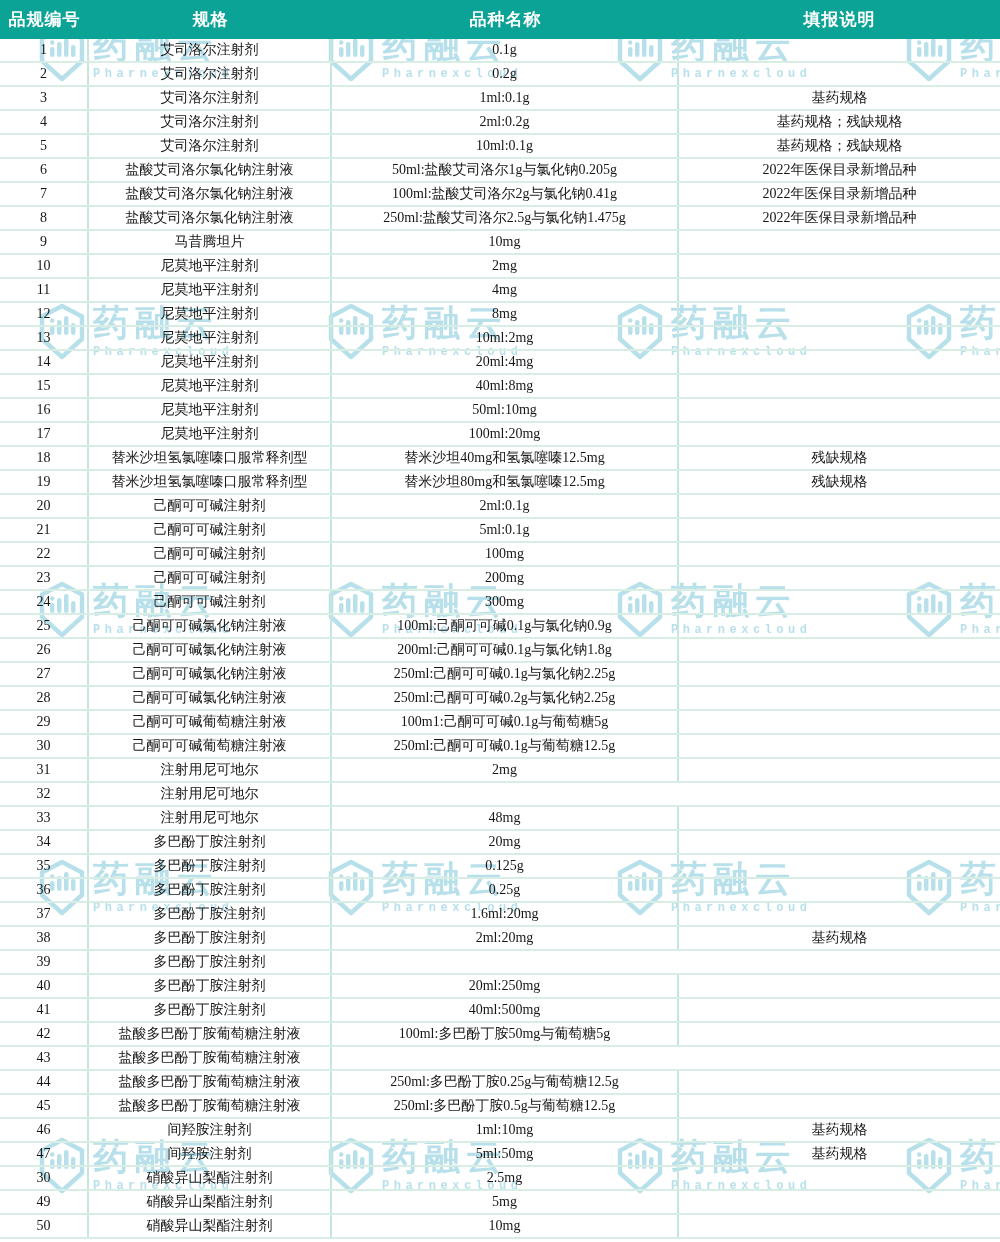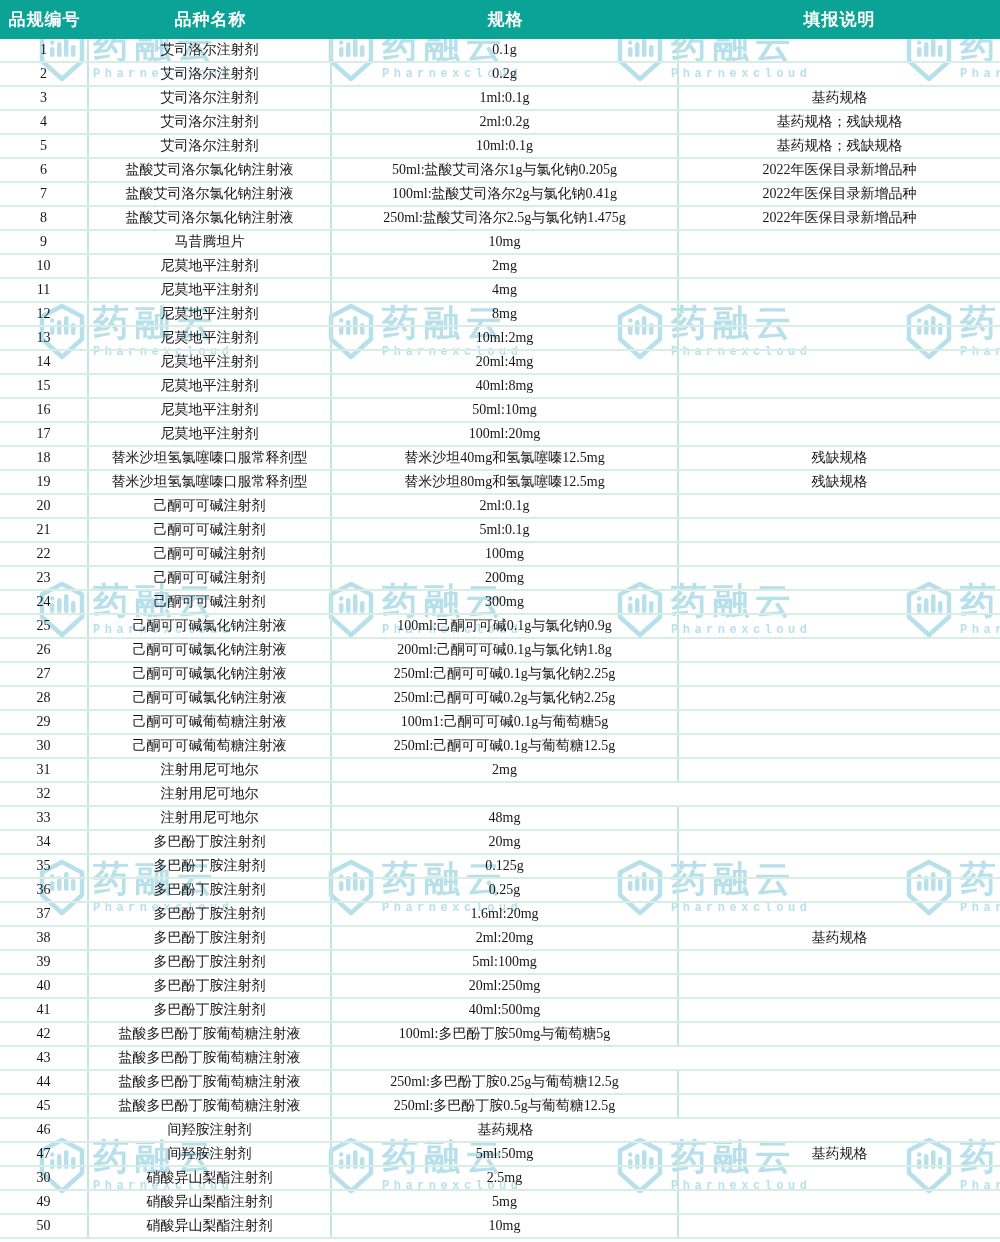--- a/index.html
+++ b/index.html
@@ -390,22 +390,22 @@
       <div class="wm-text-wrap">
         <div class="wm-brand">药融云</div>
         <div class="wm-sub">Pharnexcloud</div>
       </div>
     </div>
   </div>
 
   <div class="tbl">
     <div class="hdr-row">
       <div class="hdr-cell">品规编号</div>
+      <div class="hdr-cell">规格</div>
       <div class="hdr-cell">品种名称</div>
-      <div class="hdr-cell">规格</div>
       <div class="hdr-cell">填报说明</div>
     </div>
     <div id="tbody">
     <div class="body-row">
       <div class="cell c0">1</div>
       <div class="cell c1">艾司洛尔注射剂</div>
       <div class="cell c2">0.1g</div>
       <div class="cell c3"></div>
     </div>
 
@@ -663,21 +663,20 @@
     <div class="body-row">
       <div class="cell c0">38</div>
       <div class="cell c1">多巴酚丁胺注射剂</div>
       <div class="cell c2">2ml:20mg</div>
       <div class="cell c3">基药规格</div>
     </div>
 
     <div class="body-row">
       <div class="cell c0">39</div>
       <div class="cell c1">多巴酚丁胺注射剂</div>
-      <div class="cell c2">5ml:100mg</div>
       <div class="cell c3"></div>
     </div>
 
     <div class="body-row">
       <div class="cell c0">40</div>
       <div class="cell c1">多巴酚丁胺注射剂</div>
       <div class="cell c2">20ml:250mg</div>
       <div class="cell c3"></div>
     </div>
 
@@ -711,20 +710,21 @@
     <div class="body-row">
       <div class="cell c0">45</div>
       <div class="cell c1">盐酸多巴酚丁胺葡萄糖注射液</div>
       <div class="cell c2">250ml:多巴酚丁胺0.5g与葡萄糖12.5g</div>
       <div class="cell c3"></div>
     </div>
 
     <div class="body-row">
       <div class="cell c0">46</div>
       <div class="cell c1">间羟胺注射剂</div>
+      <div class="cell c2">1ml:10mg</div>
       <div class="cell c3">基药规格</div>
     </div>
 
     <div class="body-row">
       <div class="cell c0">47</div>
       <div class="cell c1">间羟胺注射剂</div>
       <div class="cell c2">5ml:50mg</div>
       <div class="cell c3">基药规格</div>
     </div>
 

